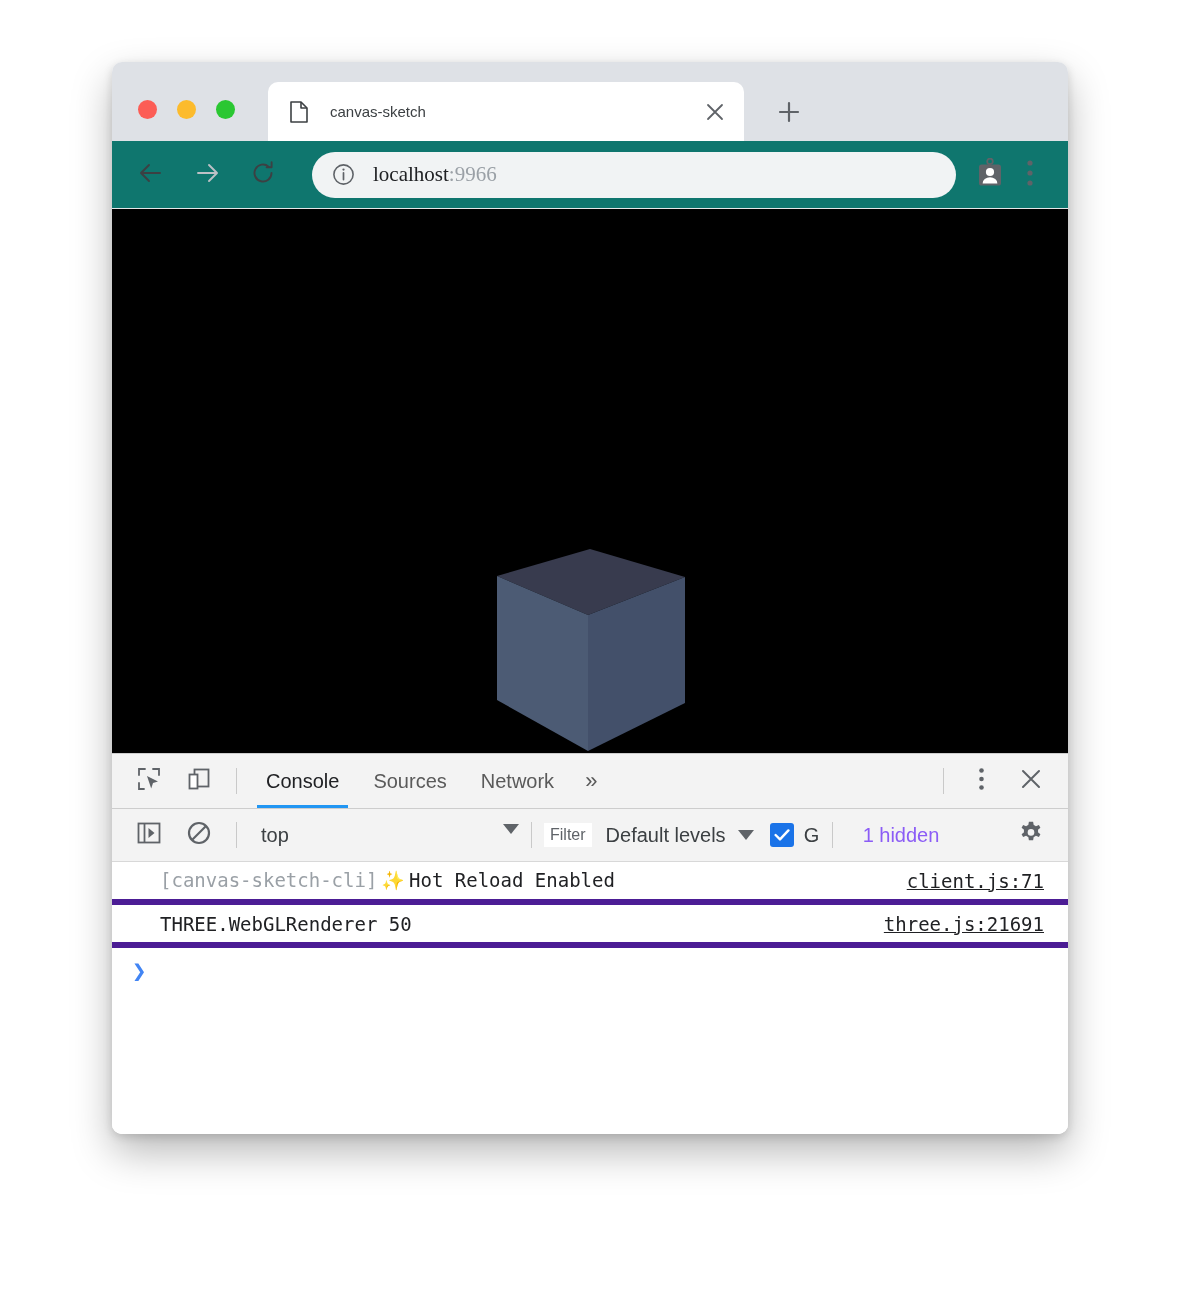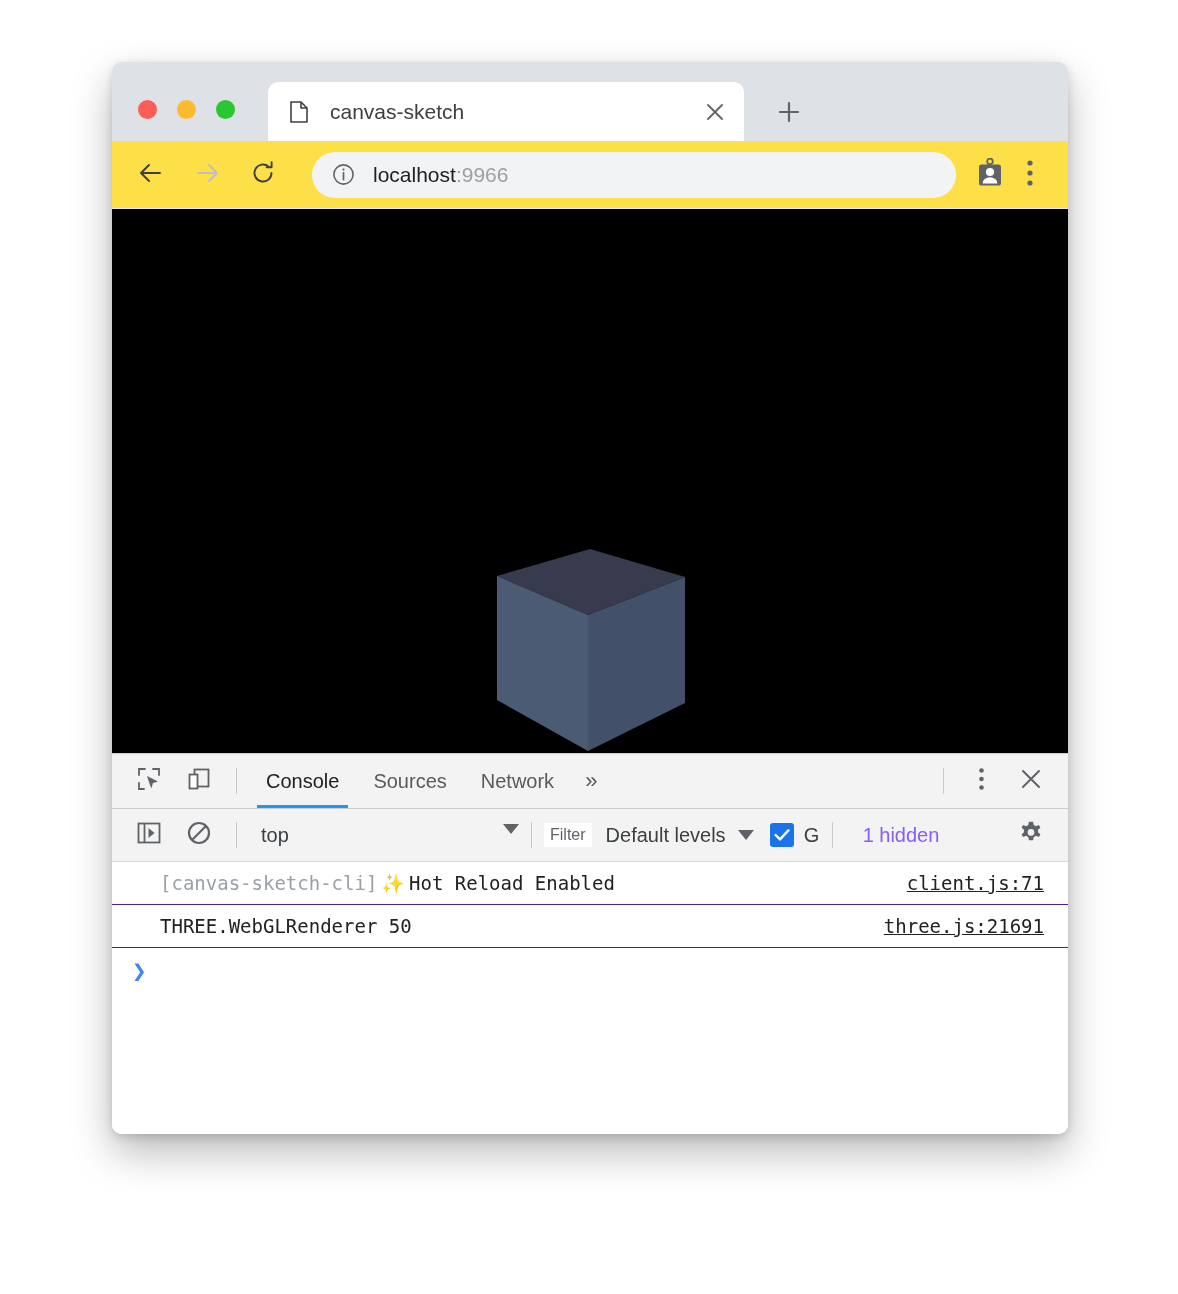--- a/index.html
+++ b/index.html
@@ -64,21 +64,21 @@
     padding: 0 0 0 22px;
     box-sizing: border-box;
   }
   .tab-favicon {
     width: 18px;
     height: 22px;
     flex: 0 0 auto;
     margin-right: 22px;
   }
   .tab-title {
-    font-size: 21px;
+    font-size: 15px;
     color: #3c4043;
     white-space: nowrap;
     overflow: hidden;
     text-overflow: ellipsis;
     flex: 1 1 auto;
   }
   .tab-close {
     width: 34px;
     height: 34px;
     margin-right: 12px;
@@ -95,26 +95,27 @@
     width: 38px;
     height: 38px;
     display: flex;
     align-items: center;
     justify-content: center;
   }
 
   
   .toolbar {
     height: 68px;
-    background: #fde047;
+    background: #0f766e;
     display: flex;
     align-items: center;
     padding: 0 18px;
     box-sizing: border-box;
     border-bottom: 1px solid #e4e6e8;
+    font-family: Liberation Serif, serif;
   }
   .nav-btn {
     width: 42px;
     height: 42px;
     margin-right: 14px;
     display: flex;
     align-items: center;
     justify-content: center;
     flex: 0 0 auto;
   }
@@ -300,21 +301,21 @@
   
   .console-body {
     flex: 1 1 auto;
     background: #ffffff;
     overflow: hidden;
   }
   .console-row {
     display: flex;
     align-items: center;
     min-height: 43px;
-    border-bottom: 1px solid #4c1d95;
+    border-bottom: 6px solid #4c1d95;
     padding: 0 24px 0 48px;
     box-sizing: border-box;
     font-family: "DejaVu Sans Mono", monospace;
     font-size: 19px;
   }
   .msg-text {
     flex: 1 1 auto;
     white-space: nowrap;
     overflow: hidden;
     color: #202124;

